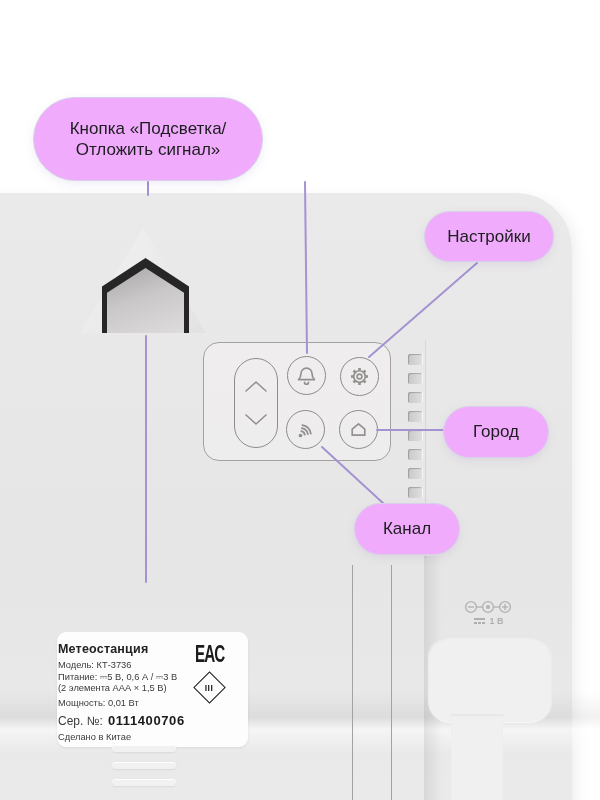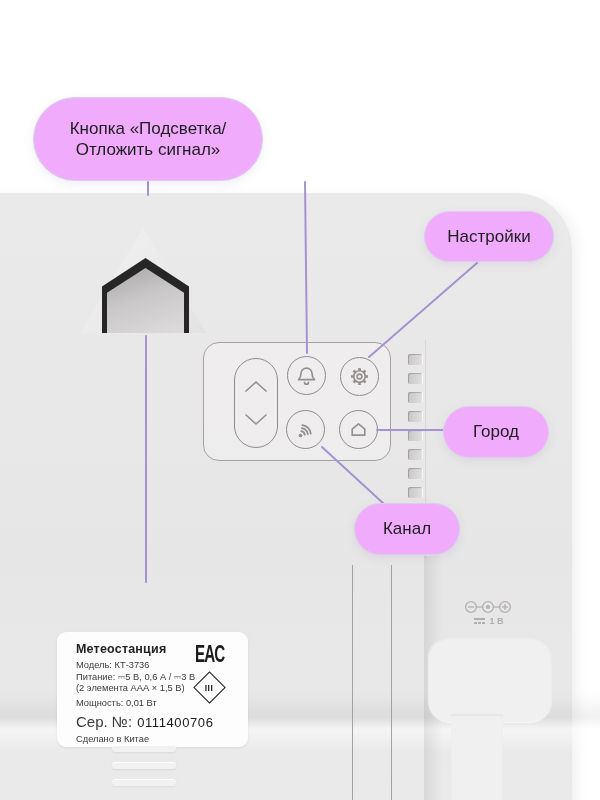--- a/index.html
+++ b/index.html
@@ -50,27 +50,27 @@
   .dc:before{content:"";position:absolute;left:0;top:0;width:11px;height:1.6px;background:#b1aeae;}
   .dc:after{content:"";position:absolute;left:0;top:4px;width:11px;height:1.6px;
             background:repeating-linear-gradient(90deg,#b1aeae 0 2.6px,transparent 2.6px 4.2px);}
   .stand-head{position:absolute;left:428px;top:636px;width:124px;height:86px;border-radius:22px;
           background:#f1f0f0;box-shadow:inset 0 2px 3px rgba(0,0,0,.05),0 1px 1px rgba(255,255,255,.7);}
   .stand-leg{position:absolute;left:451px;top:714px;width:52px;height:86px;
           background:#f1f0f0;box-shadow:inset 0 2px 2px rgba(0,0,0,.04);}
 
   
   .sticker{position:absolute;left:57px;top:632px;width:191px;height:115px;background:#fdfdfd;
-           border-radius:9px;box-shadow:0 1px 3px rgba(0,0,0,.08);padding:10px 19px;box-sizing:border-box;
+           border-radius:9px;box-shadow:0 1px 3px rgba(0,0,0,.08);padding:10px 1px;box-sizing:border-box;
            color:#333;}
   .sticker .title{font-size:12.5px;font-weight:bold;color:#222;letter-spacing:.2px;margin-bottom:4px;}
   .sticker .row{font-size:9.3px;line-height:1.25;color:#3a3a3a;}
   .serial-row{margin-top:4px;display:flex;align-items:baseline;gap:5px;}
-  .serial-row .lbl{font-size:15px;color:#3a3a3a;}
-  .serial-row .num{font-size:13px;font-weight:normal;color:#1a1a1a;letter-spacing:.6px;}
+  .serial-row .lbl{font-size:12px;color:#3a3a3a;}
+  .serial-row .num{font-size:13px;font-weight:bold;color:#1a1a1a;letter-spacing:.6px;}
   .madein{margin-top:4px;}
   .eac{position:absolute;left:138px;top:8px;font-size:19px;font-weight:800;color:#1b1b1b;
        transform:scaleY(1.28) scaleX(.8);transform-origin:left top;letter-spacing:-1px;}
   .weee{position:absolute;left:141px;top:44px;width:21px;height:21px;border:1.6px solid #1b1b1b;
         transform:rotate(45deg);display:flex;align-items:center;justify-content:center;}
   .weee span{transform:rotate(-45deg);font-size:8.5px;font-weight:bold;color:#1b1b1b;letter-spacing:.5px;}
 
   .pill-ridge{position:absolute;left:112px;width:64px;height:7px;border-radius:4px;background:#f2f1f1;
         box-shadow:0 1px 2px rgba(0,0,0,.07), inset 0 1px 0 rgba(255,255,255,.9);}
 

